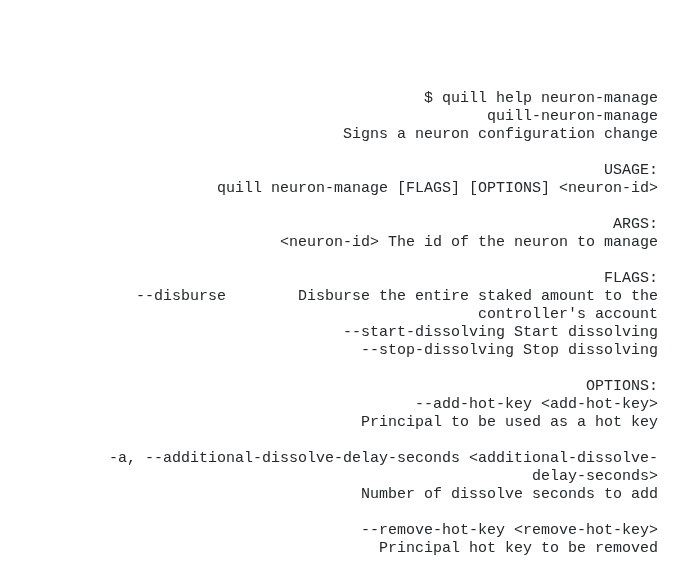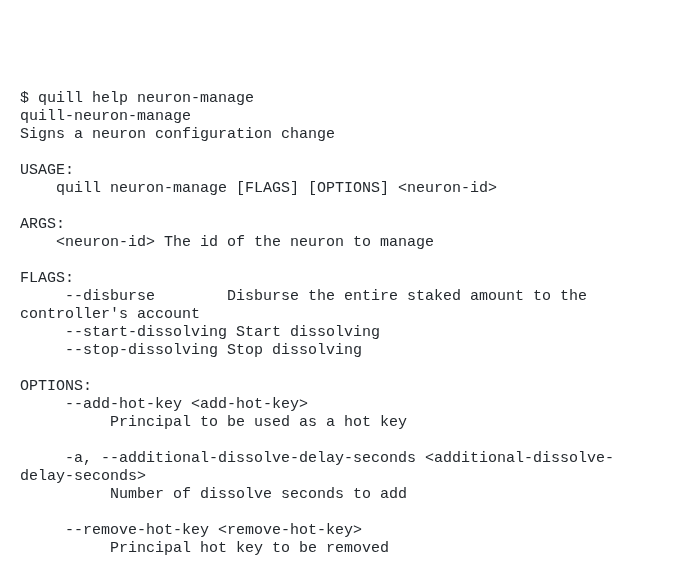--- a/index.html
+++ b/index.html
@@ -12,20 +12,21 @@
       font-size: 15px;
       line-height: 1.2;
       color: #24292e;
       background: #ffffff;
       padding: 18px 20px;
       white-space: pre-wrap;
       width: 678px;
     }
     .terminal-output {
       display: block;
+      text-align: right;
     }
   </style>
 </head>
 <body>
 
 
 
 <span class="terminal-output"><span>$ quill help neuron-manage</span>
 <span>quill-neuron-manage</span>
 <span>Signs a neuron configuration change</span>

